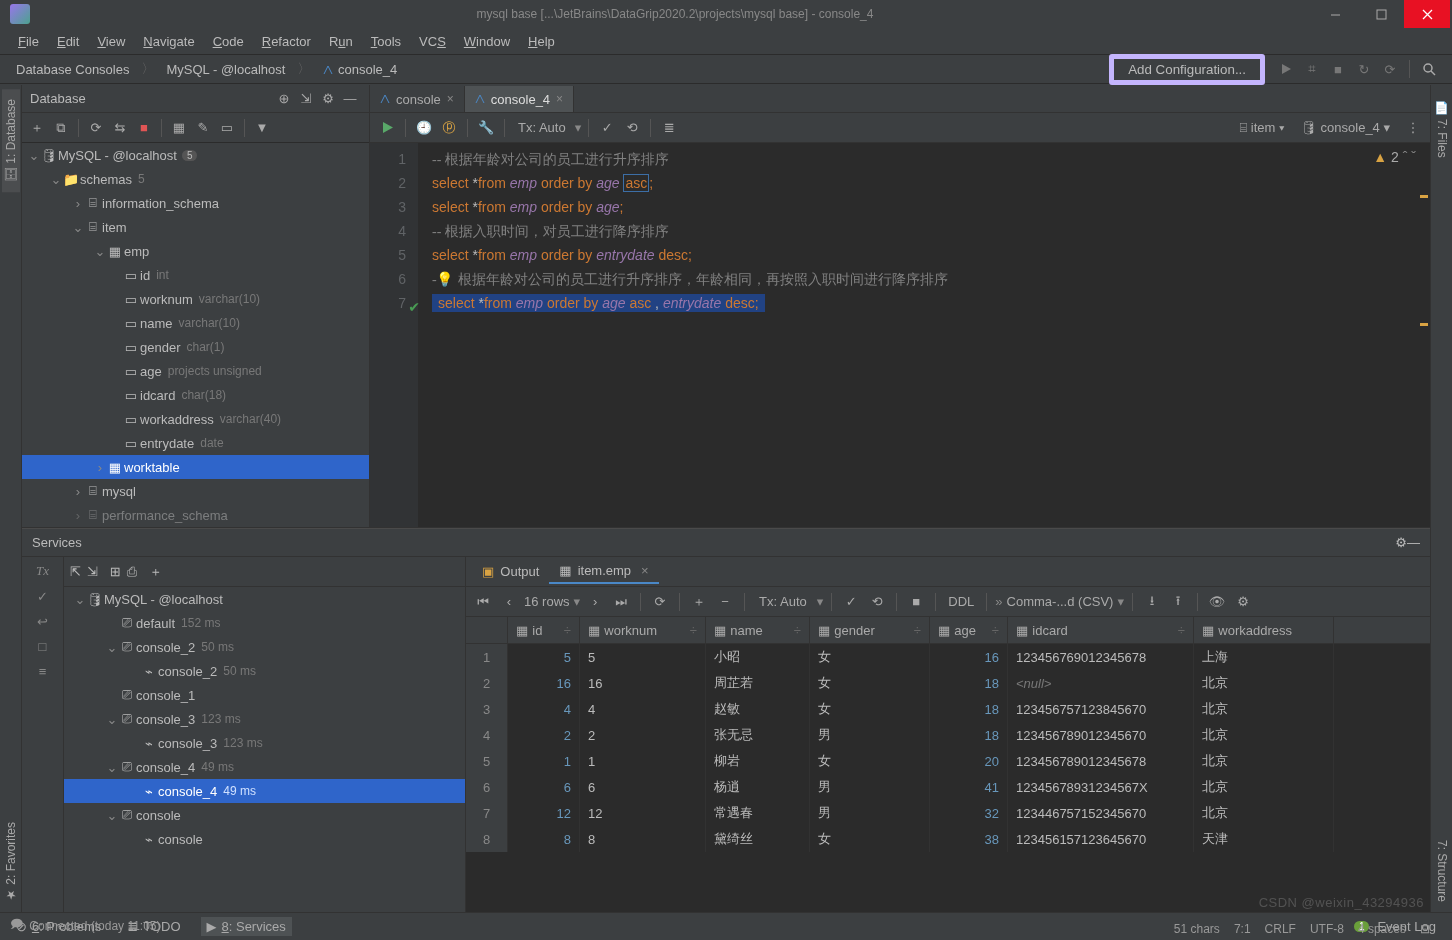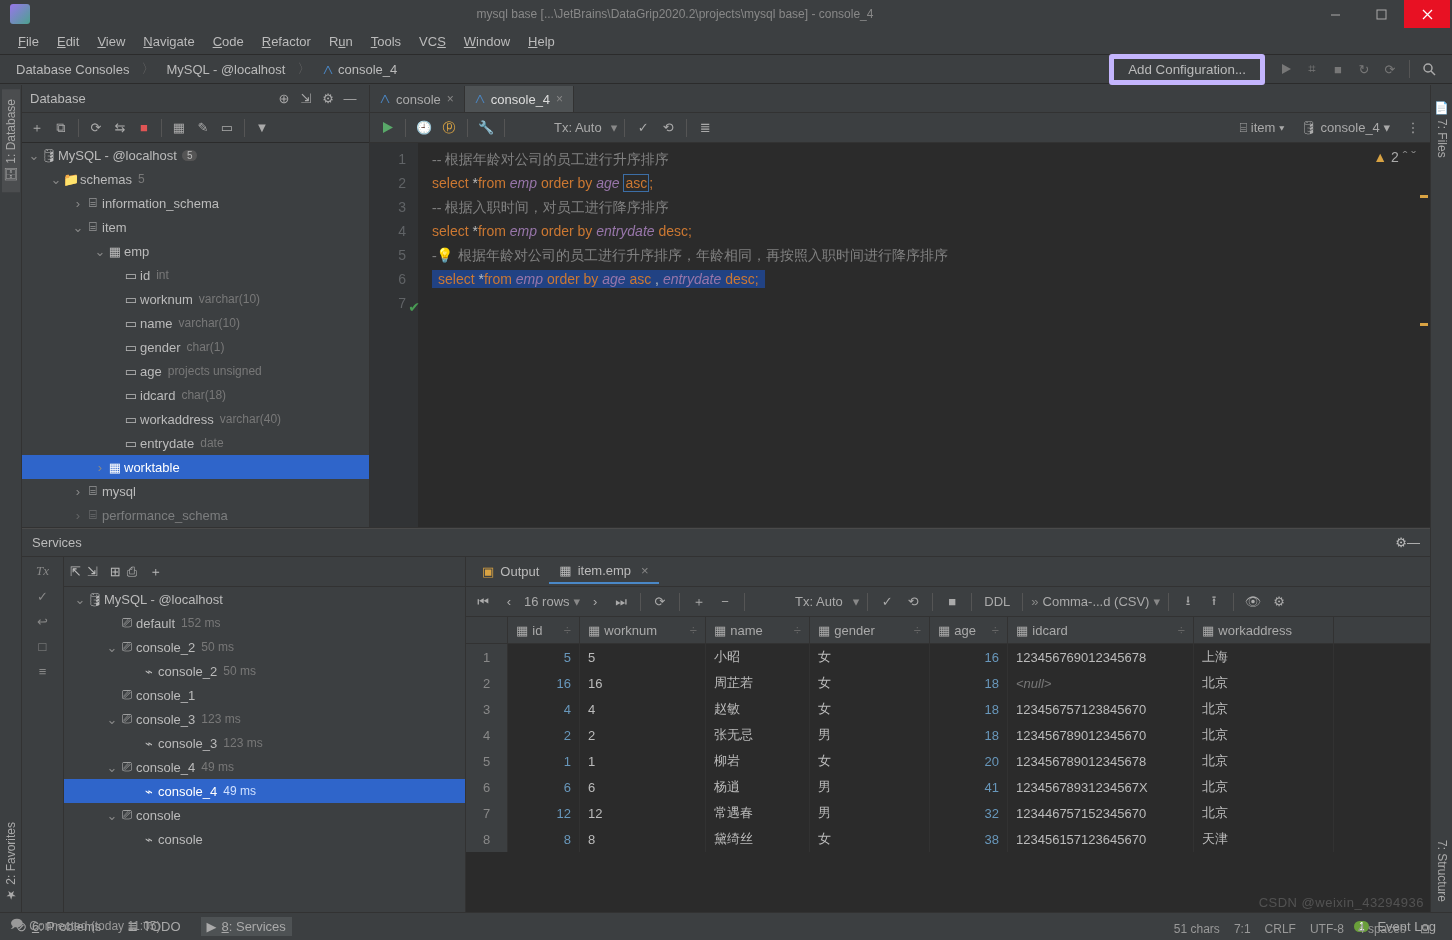--- a/index.html
+++ b/index.html
@@ -59,21 +59,21 @@
 
   
   .editor { flex:1; display:flex; flex-direction:column; background:#2b2b2b; }
   .edtabs { height:28px; background:#3c3f41; display:flex; align-items:flex-end; border-bottom:1px solid #323232; }
   .edtab { height:26px; display:flex; align-items:center; padding:0 10px; gap:6px; color:#aaa; border-right:1px solid #323232; }
   .edtab.active { background:#4e5254; color:#ddd; }
   .edtab .x { color:#888; font-size:12px; }
   .edtools { height:30px; display:flex; align-items:center; padding:0 6px; border-bottom:1px solid #323232; background:#3c3f41; gap:3px; }
   .edtools .ico { width:22px; height:22px; display:flex; align-items:center; justify-content:center; color:#aaa; }
   .edtools .sep { width:1px; height:18px; background:#555; margin:0 4px; }
-  .txsel { color:#aaa; padding:2px 6px;margin-left:36px; }
+  .txsel { color:#aaa; padding:2px 6px; }
   .code { flex:1; display:flex; background:#2b2b2b; font-family:Consolas,monospace; font-size:14px; position:relative; }
   .gutter { width:48px; background:#313335; color:#606366; text-align:right; padding:4px 12px 4px 0; }
   .gutter .ln { height:24px; line-height:24px; position:relative; }
   .gutter .ln .chk { position:absolute; right:-14px; top:4px; color:#499c54; }
   .codebody { flex:1; padding:4px 0 4px 14px; position:relative; }
   .codeline { height:24px; line-height:24px; white-space:pre; }
   .c-comment { color:#808080;font-family:Liberation Serif, serif; }
   .c-kw { color:#cc7832; }
   .c-op { color:#bbb; }
   .c-table { color:#9876aa; font-style:italic; }
@@ -370,20 +370,21 @@
             <div class="ln">2</div>
             <div class="ln">3</div>
             <div class="ln">4</div>
           <div class="ln">5</div>
             <div class="ln">6</div>
             <div class="ln">7<span class="chk">✔</span></div>
         </div>
         <div class="codebody" id="codebody">
             <div class="codeline"><span class="c-comment">-- 根据年龄对公司的员工进行升序排序</span></div>
             <div class="codeline"><span class="c-kw">select</span><span class="c-op"> *</span><span class="c-kw">from</span><span class="c-table"> emp </span><span class="c-kw">order by</span><span class="c-table"> age </span><span class="c-kw c-cursor">asc</span><span class="c-semi">;</span></div>
+            <div class="codeline"><span class="c-kw">select</span><span class="c-op"> *</span><span class="c-kw">from</span><span class="c-table"> emp </span><span class="c-kw">order by</span><span class="c-table"> age</span><span class="c-semi">;</span></div>
             <div class="codeline"><span class="c-comment">-- 根据入职时间，对员工进行降序排序</span></div>
             <div class="codeline"><span class="c-kw">select</span><span class="c-op"> *</span><span class="c-kw">from</span><span class="c-table"> emp </span><span class="c-kw">order by</span><span class="c-table"> entrydate </span><span class="c-kw">desc</span><span class="c-semi">;</span></div>
             <div class="codeline"><span class="c-comment">-</span><span>💡</span> <span class="c-comment">根据年龄对公司的员工进行升序排序，年龄相同，再按照入职时间进行降序排序</span></div>
             <div class="codeline"><span class="c-selline"><span class="c-kw">select</span><span class="c-op"> *</span><span class="c-kw">from</span><span class="c-table"> emp </span><span class="c-kw">order by</span><span class="c-table"> age </span><span class="c-kw">asc</span><span class="c-op"> , </span><span class="c-table">entrydate </span><span class="c-kw">desc</span><span class="c-semi">;</span></span></div>
           </div>
         <div class="code-warn">
             <span class="tri">▲</span>
             <span>2</span> 
             <span style="color:#888">ˆ ˇ</span>
           </div>

